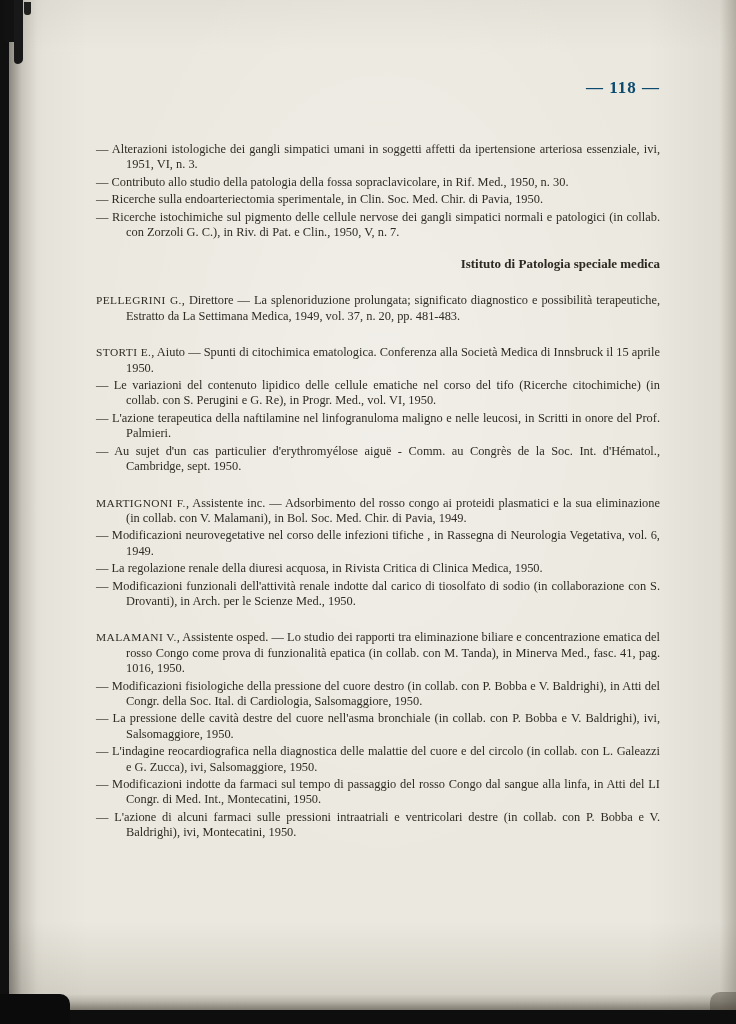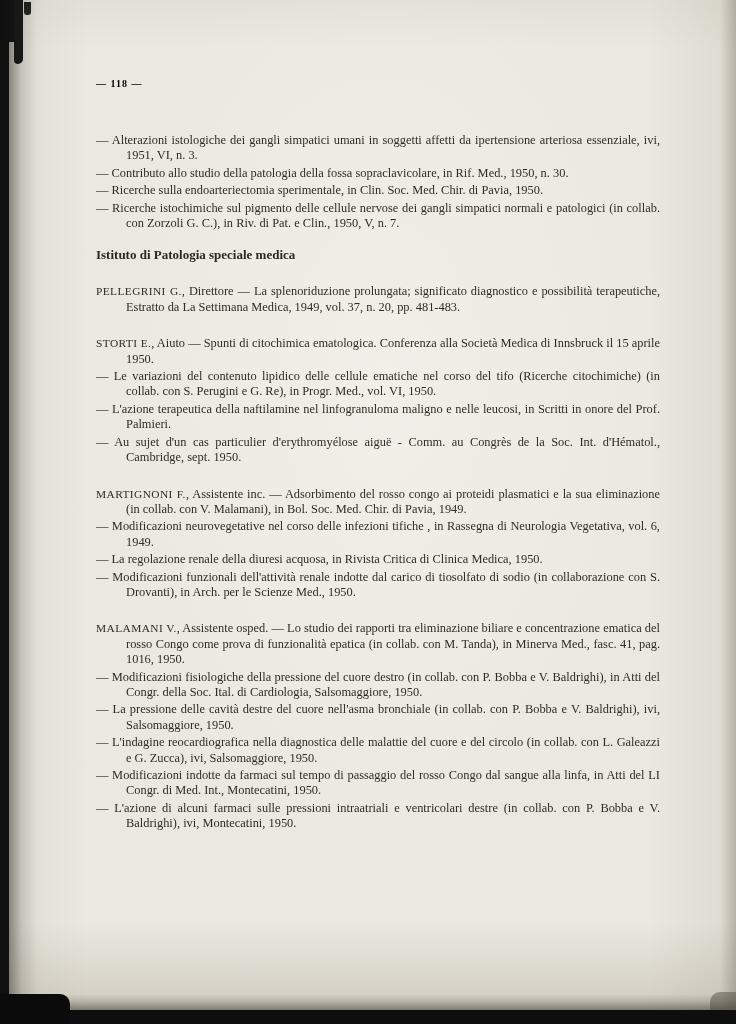--- a/index.html
+++ b/index.html
@@ -27,32 +27,32 @@
   .edge-bottom-shadow{position:absolute;left:0;bottom:14px;width:100%;height:16px;z-index:2;
     background:linear-gradient(to top, rgba(62,57,46,0.55), rgba(62,57,46,0.18) 55%, rgba(62,57,46,0));}
   .corner-bl{position:absolute;left:0;bottom:0;width:70px;height:30px;background:#0b0b0b;border-radius:0 10px 0 0;z-index:4;}
   .corner-br{position:absolute;right:0;bottom:6px;width:26px;height:26px;background:rgba(70,64,54,0.45);border-radius:10px 0 0 0;z-index:2;}
   .edge-right{position:absolute;right:0;top:0;width:16px;height:100%;z-index:2;
     background:linear-gradient(to left, rgba(80,74,62,0.28), rgba(80,74,62,0));}
 
   
   .content{position:absolute;left:96px;right:76px;top:78px;z-index:1;color:#2e2a23;}
   .pageno{
-    text-align:left;font-weight:bold;font-size:10px;letter-spacing:1px;
-    margin:0 0 44px 0;color:#000000;
+    text-align:right;font-weight:bold;font-size:17px;letter-spacing:1px;
+    margin:0 0 44px 0;color:#0c4a6e;
   }
   p.entry{
     margin:0 0 2px 0;
     font-size:12.4px;line-height:15.4px;
     text-align:justify;
     padding-left:30px;text-indent:-30px;
     color:#302c25;
   }
   .heading{
-    text-align:left;font-weight:bold;font-size:13px;
+    text-align:right;font-weight:bold;font-size:13px;
     margin:16px 0 13px 0;color:#2c2922;
   }
   .group{margin-top:21px;}
   .entries{margin:0;}
   span.it{}
   span.au{font-size:11.4px;letter-spacing:0.4px;}
 </style>
 </head>
 <body>
 

